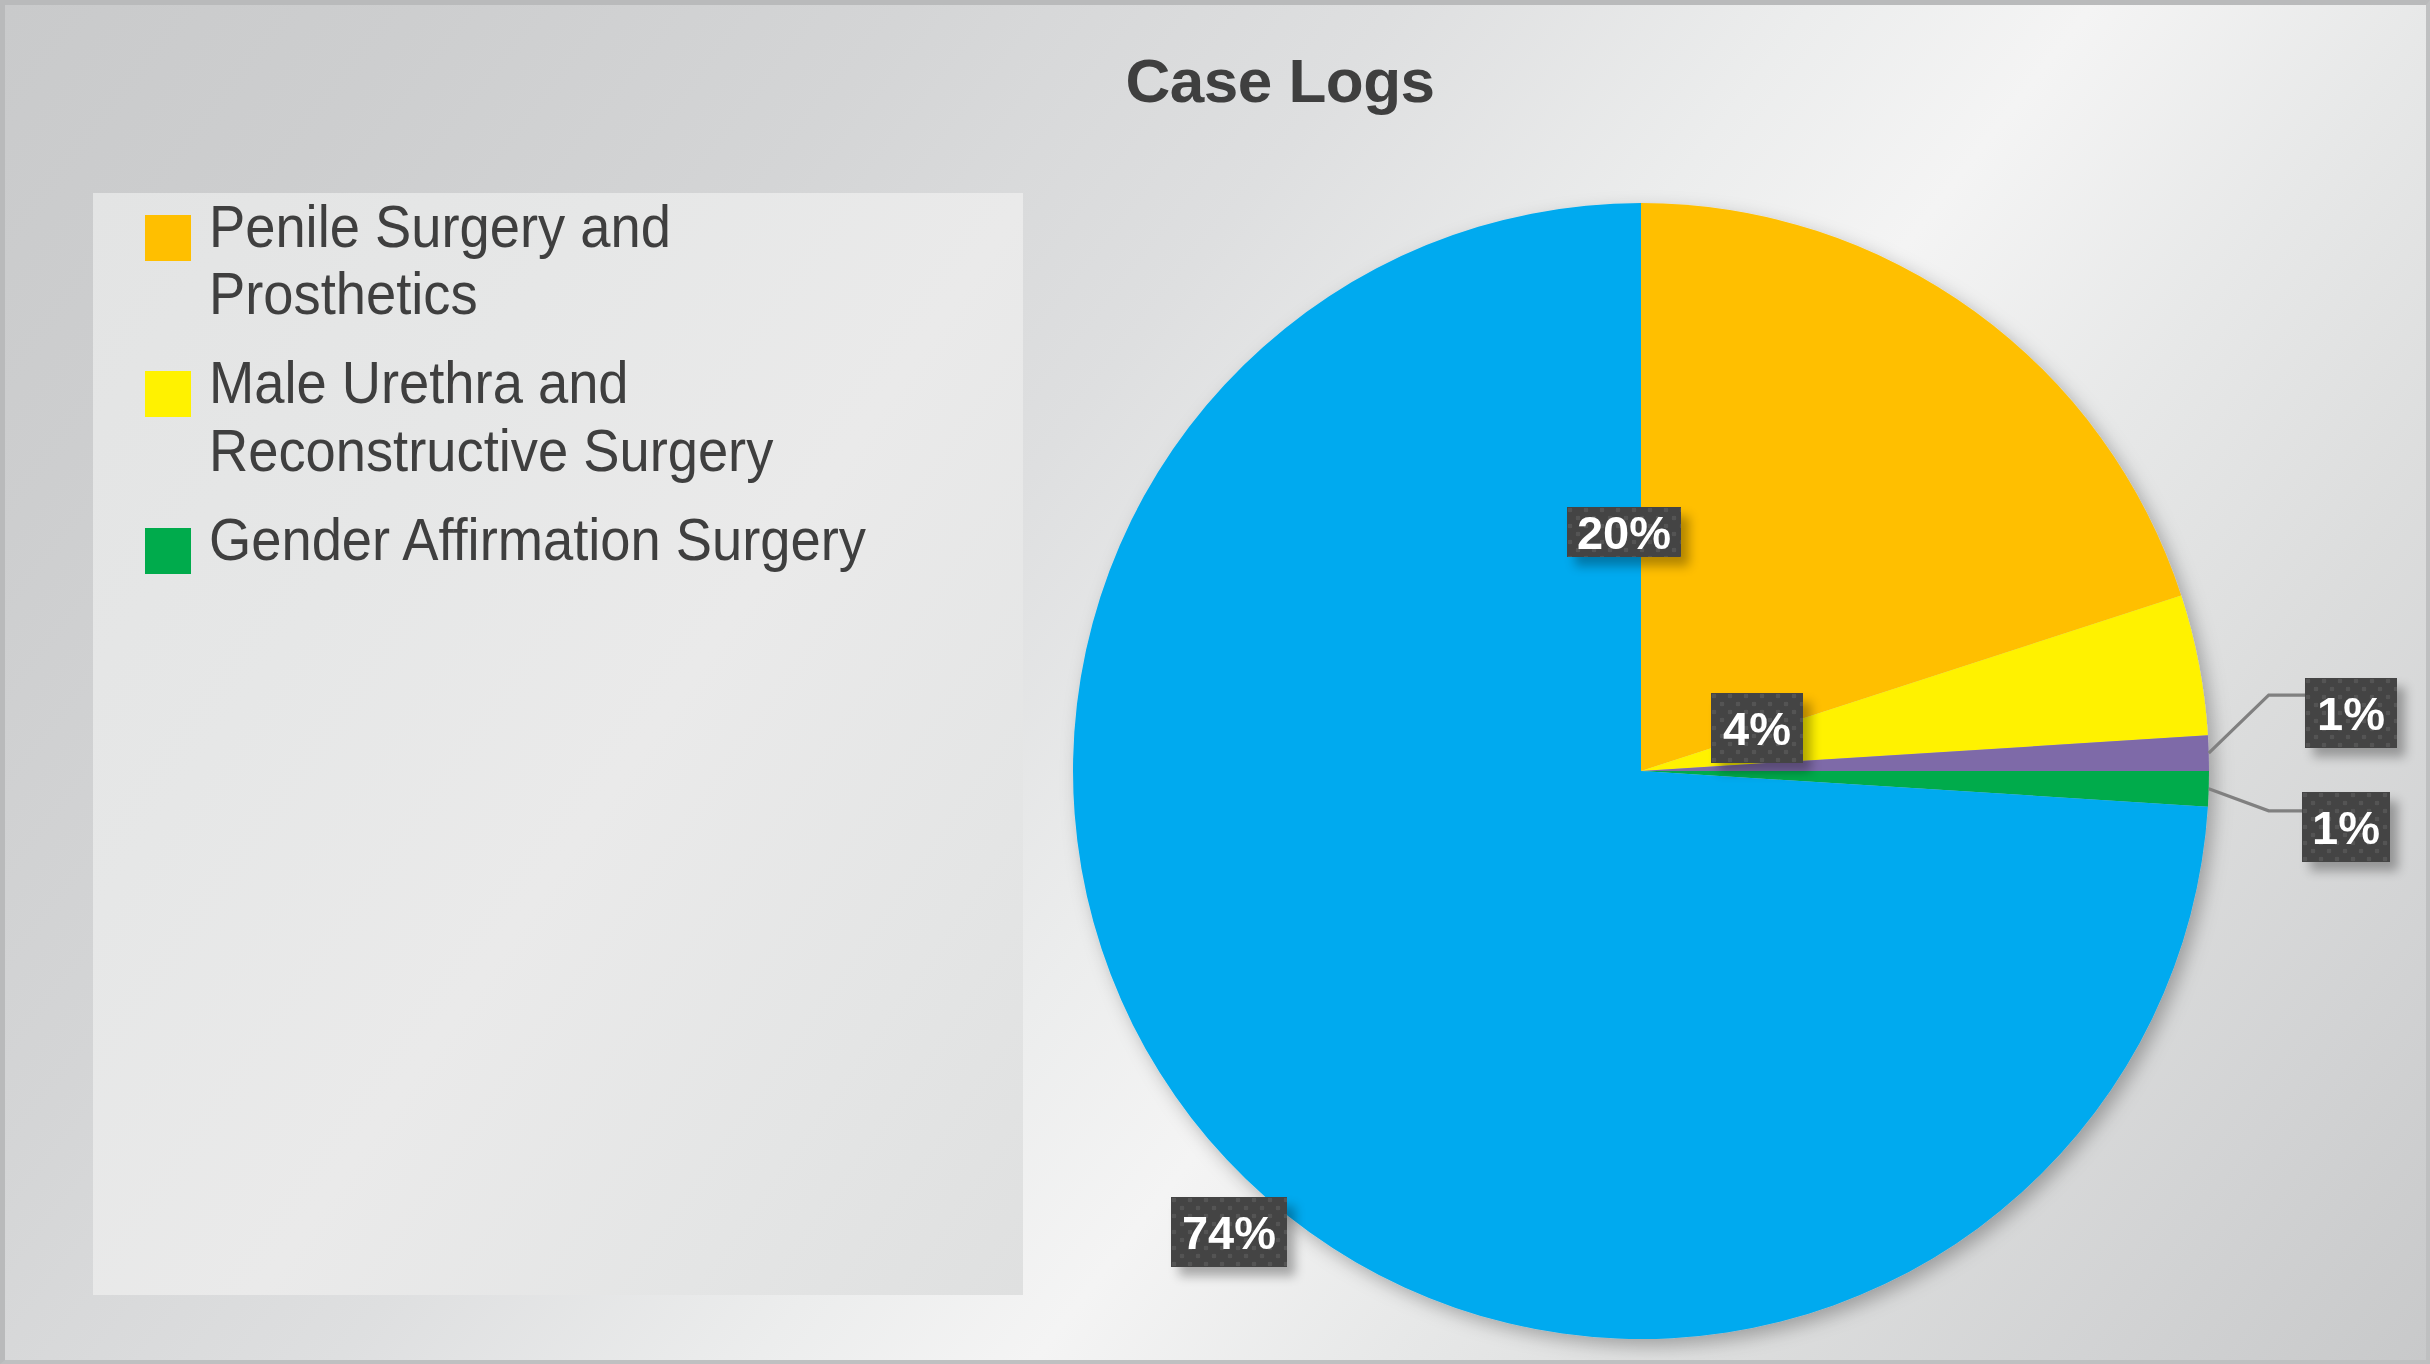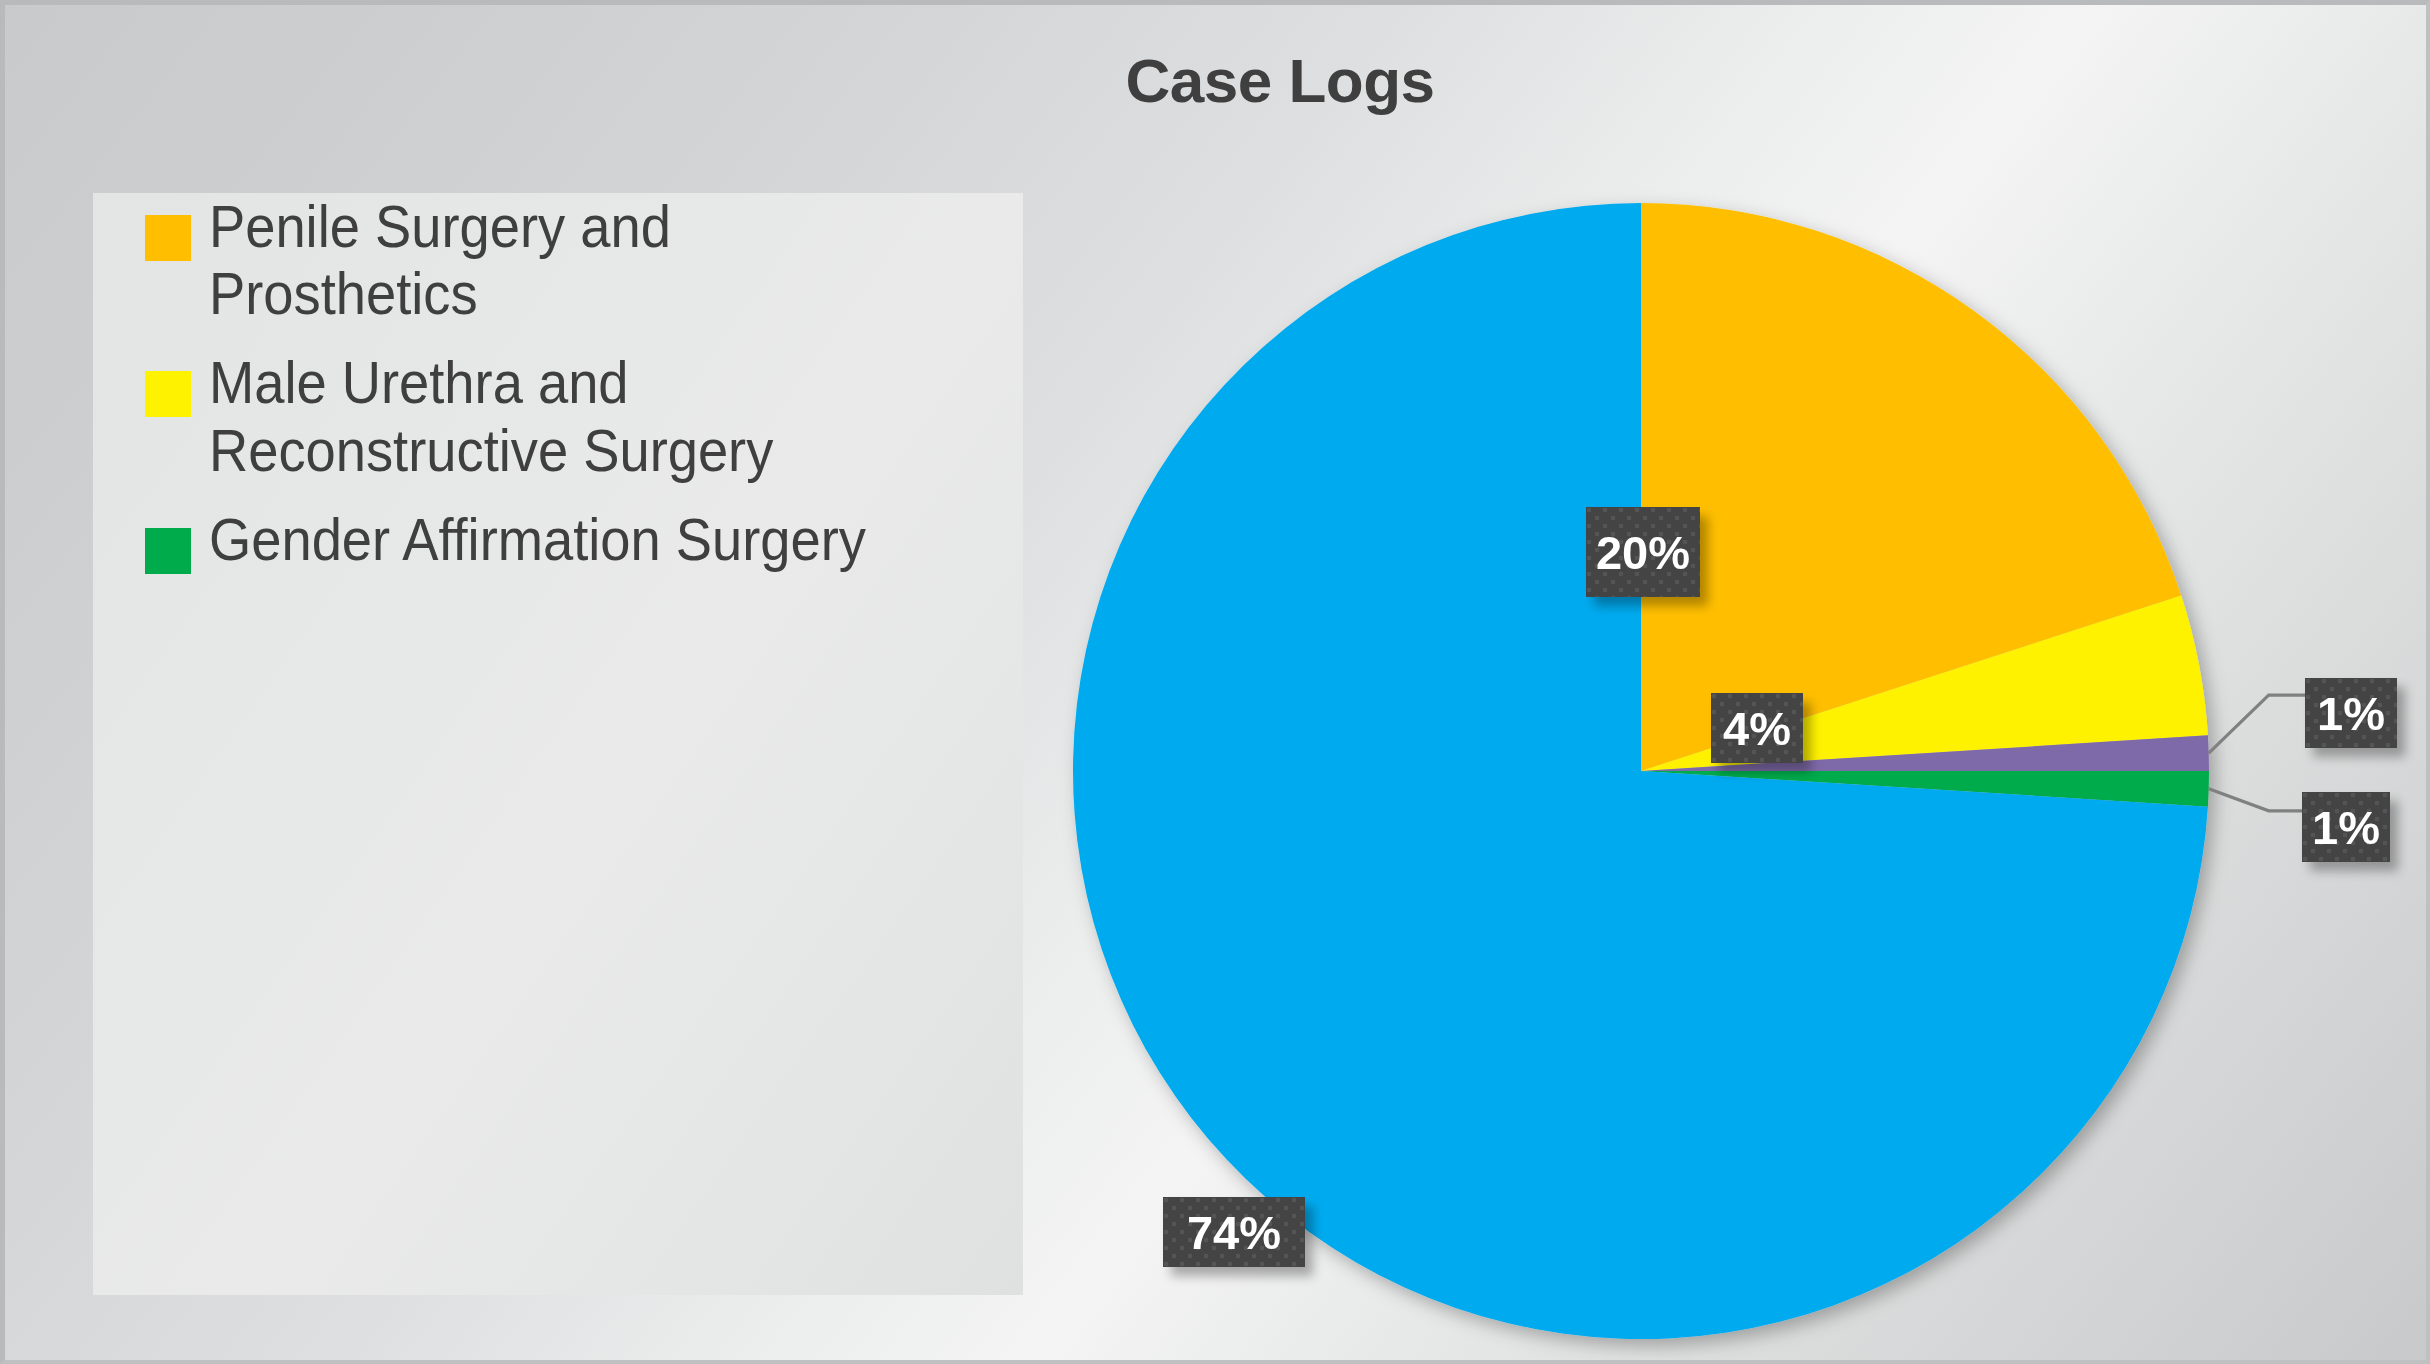--- a/index.html
+++ b/index.html
@@ -151,24 +151,24 @@
         <path id="slice-purple" fill="#7E6AA8" d="M 570 574 L 1136.88 538.33 A 568 568 0 0 1 1138.00 574.00 Z"></path>
         <path id="slice-green" fill="#00AB4C" d="M 570 574 L 1138.00 574.00 A 568 568 0 0 1 1136.88 609.67 Z"></path>
         <path id="slice-blue" fill="#03AAEF" d="M 570 574 L 1136.88 609.67 A 568 568 0 1 1 570.00 6.00 Z"></path>
       </g>
       <g stroke="#808080" stroke-width="3.2" fill="none" stroke-linejoin="miter">
         <polyline id="leader-purple" points="1137.7,556.2 1197.7,498.2 1251.7,498.2"></polyline>
         <polyline id="leader-green" points="1137.7,591.8 1197.7,613.8 1247.7,613.8"></polyline>
       </g>
     </svg>
 
-    <div class="data-label" style="left:496px; top:310px; width:114px; height:90px;margin-left:19px;">20%</div>
+    <div class="data-label" style="left:496px; top:310px; width:114px; height:50px;">20%</div>
 
     <div class="data-label" style="left:640px; top:496px; width:92px; height:70px;">4%</div>
 
     <div class="data-label" style="left:1234px; top:481px; width:92px; height:70px;">1%</div>
 
     <div class="data-label" style="left:1231px; top:595px; width:88px; height:70px;">1%</div>
 
-    <div class="data-label" style="left:92px; top:1000px; width:142px; height:70px;">74%</div>
+    <div class="data-label" style="left:100px; top:1000px; width:116px; height:70px;">74%</div>
   </div>
 
 </div>
 
 </body></html>

